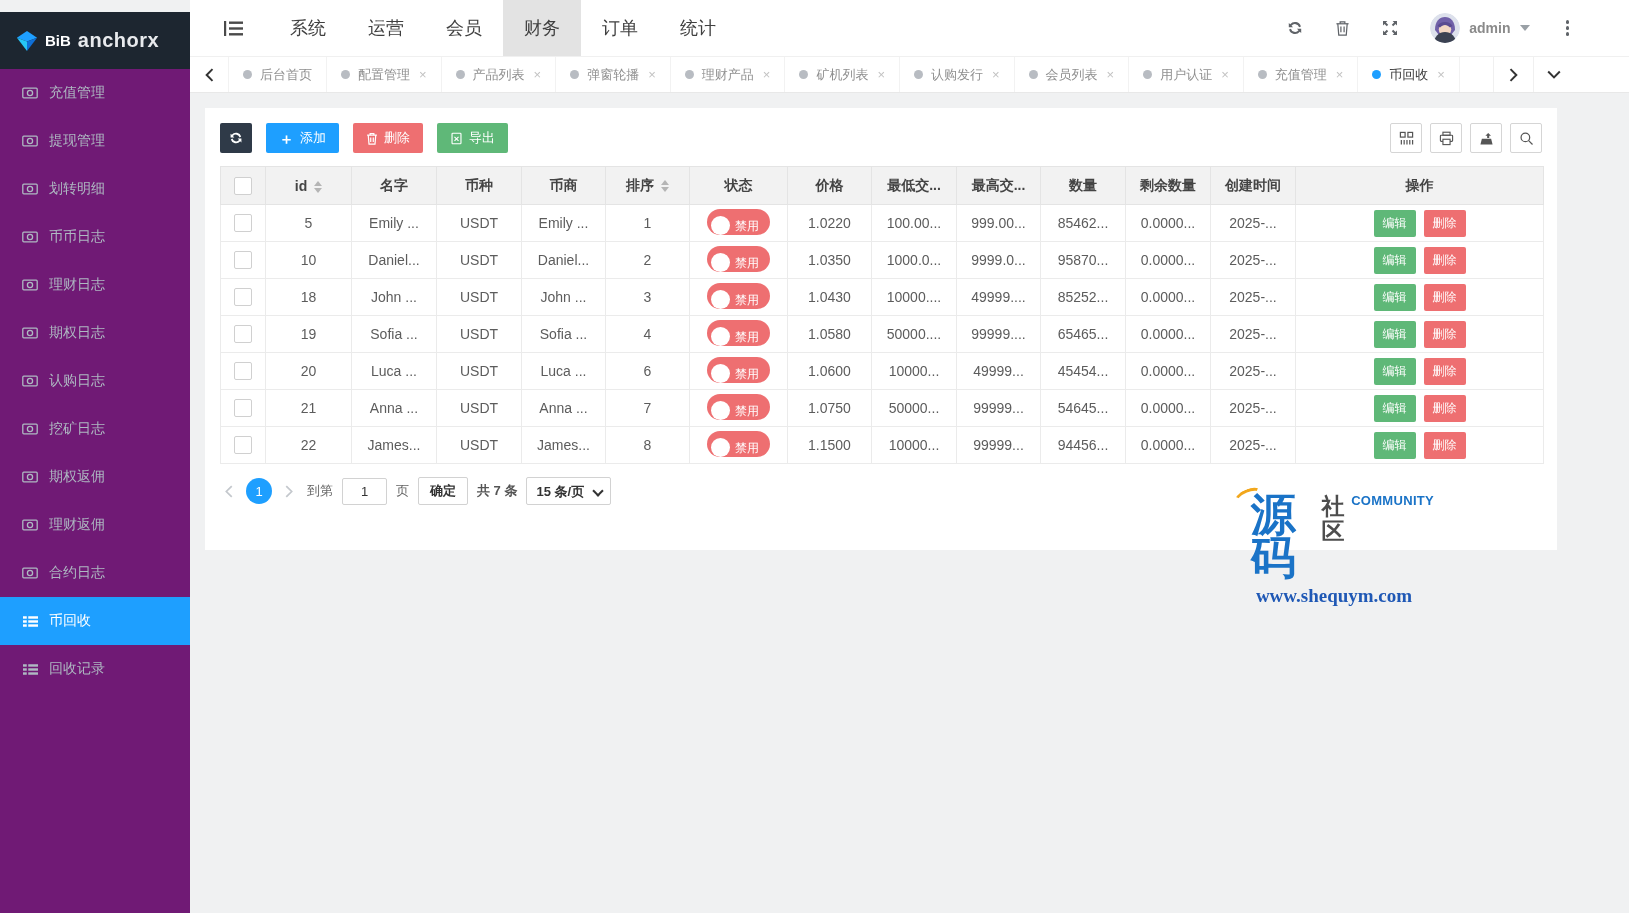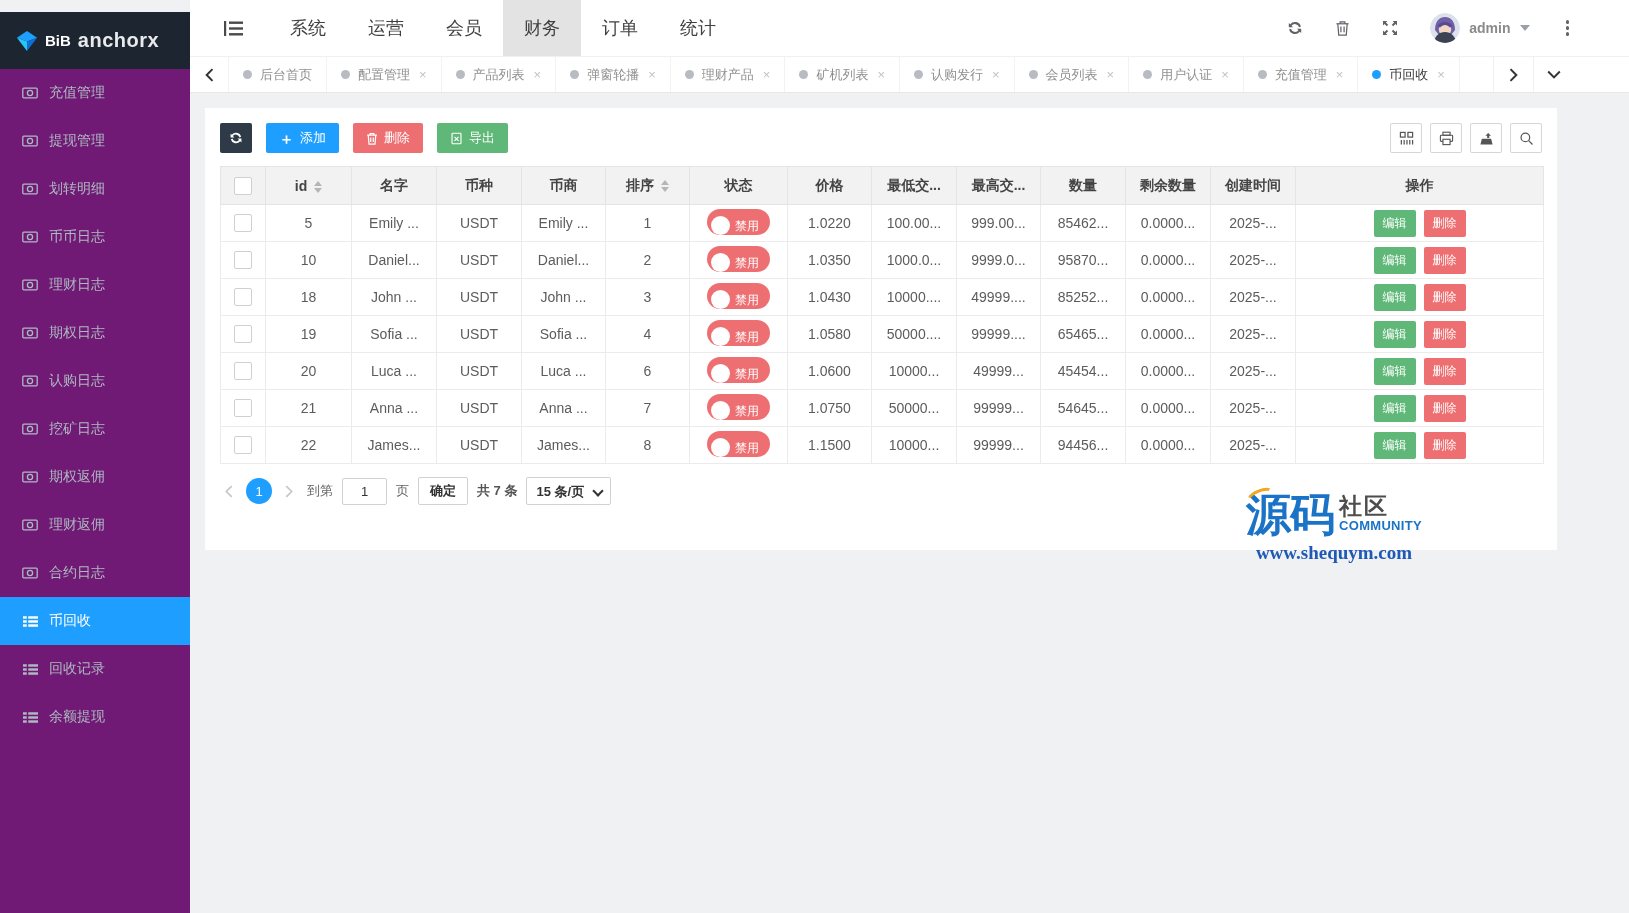--- a/index.html
+++ b/index.html
@@ -94,21 +94,21 @@
     height:26px; padding:0 26px 0 9px; font-size:13px; color:#333; font-weight:bold; outline:none;
     font-family:"Liberation Sans","DejaVu Sans",sans-serif; cursor:pointer; }
   .select-caret { position:absolute; right:8px; top:9px; width:8px; height:8px; border-right:2px solid #333;
     border-bottom:2px solid #333; transform:rotate(45deg); pointer-events:none; }
   
   .watermark { position:absolute; left:1044px; top:401px; width:200px; text-align:center; pointer-events:none; }
   .wm-row1 { display:inline-flex; align-items:flex-start; position:relative; }
   .wm-big { font-size:45px; line-height:0.95; font-weight:bold; color:#1a73c7; letter-spacing:-1px; }
   .wm-swoosh { position:absolute; left:0px; top:-5px; width:30px; height:17px; border:3px solid transparent;
     border-top-color:#f2a71c; border-radius:50%; transform:rotate(-22deg); }
-  .wm-stack { display:flex; flex-direction:column; margin-left:5px; align-items:flex-start; }
+  .wm-stack { display:flex; flex-direction:row; margin-left:5px; align-items:flex-start; }
   .wm-szq { font-size:23px; font-weight:bold; color:#4d4d4d; letter-spacing:2px; line-height:1.1; }
   .wm-comm { font-size:13px; font-weight:bold; color:#1a73c7; letter-spacing:0.3px; line-height:1.1; }
   .wm-url { font-family:"Liberation Serif","DejaVu Serif",serif; font-weight:bold; font-size:19px;
     color:#1f58b5; margin-top:5px; }
 </style>
 </head>
 <body>
 
 <div class="sidebar">
   <div class="logo">
@@ -249,33 +249,20 @@
           <svg width="15" height="15" viewBox="0 0 16 16" fill="currentColor">
             <rect x="0" y="2.4" width="4" height="2.6"></rect>
             <rect x="5.6" y="2.4" width="10.4" height="2.6"></rect>
             <rect x="0" y="6.7" width="4" height="2.6"></rect>
             <rect x="5.6" y="6.7" width="10.4" height="2.6"></rect>
             <rect x="0" y="11" width="4" height="2.6"></rect>
             <rect x="5.6" y="11" width="10.4" height="2.6"></rect>
           </svg>
         </span>
         <span>回收记录</span>
-      </div>
-      <div class="side-item">
-        <span class="side-icon">
-          <svg width="15" height="15" viewBox="0 0 16 16" fill="currentColor">
-            <rect x="0" y="2.4" width="4" height="2.6"></rect>
-            <rect x="5.6" y="2.4" width="10.4" height="2.6"></rect>
-            <rect x="0" y="6.7" width="4" height="2.6"></rect>
-            <rect x="5.6" y="6.7" width="10.4" height="2.6"></rect>
-            <rect x="0" y="11" width="4" height="2.6"></rect>
-            <rect x="5.6" y="11" width="10.4" height="2.6"></rect>
-          </svg>
-        </span>
-        <span>余额提现</span>
       </div>
     </div>
 </div>
 
 <div class="navbar">
   <span class="nav-collapse">
     <svg width="19" height="17" viewBox="0 0 19 17" fill="currentColor">
       <rect x="0" y="1" width="2.2" height="15"></rect>
       <rect x="5" y="1.5" width="14" height="2.4"></rect>
       <rect x="5" y="7.3" width="14" height="2.4"></rect>

